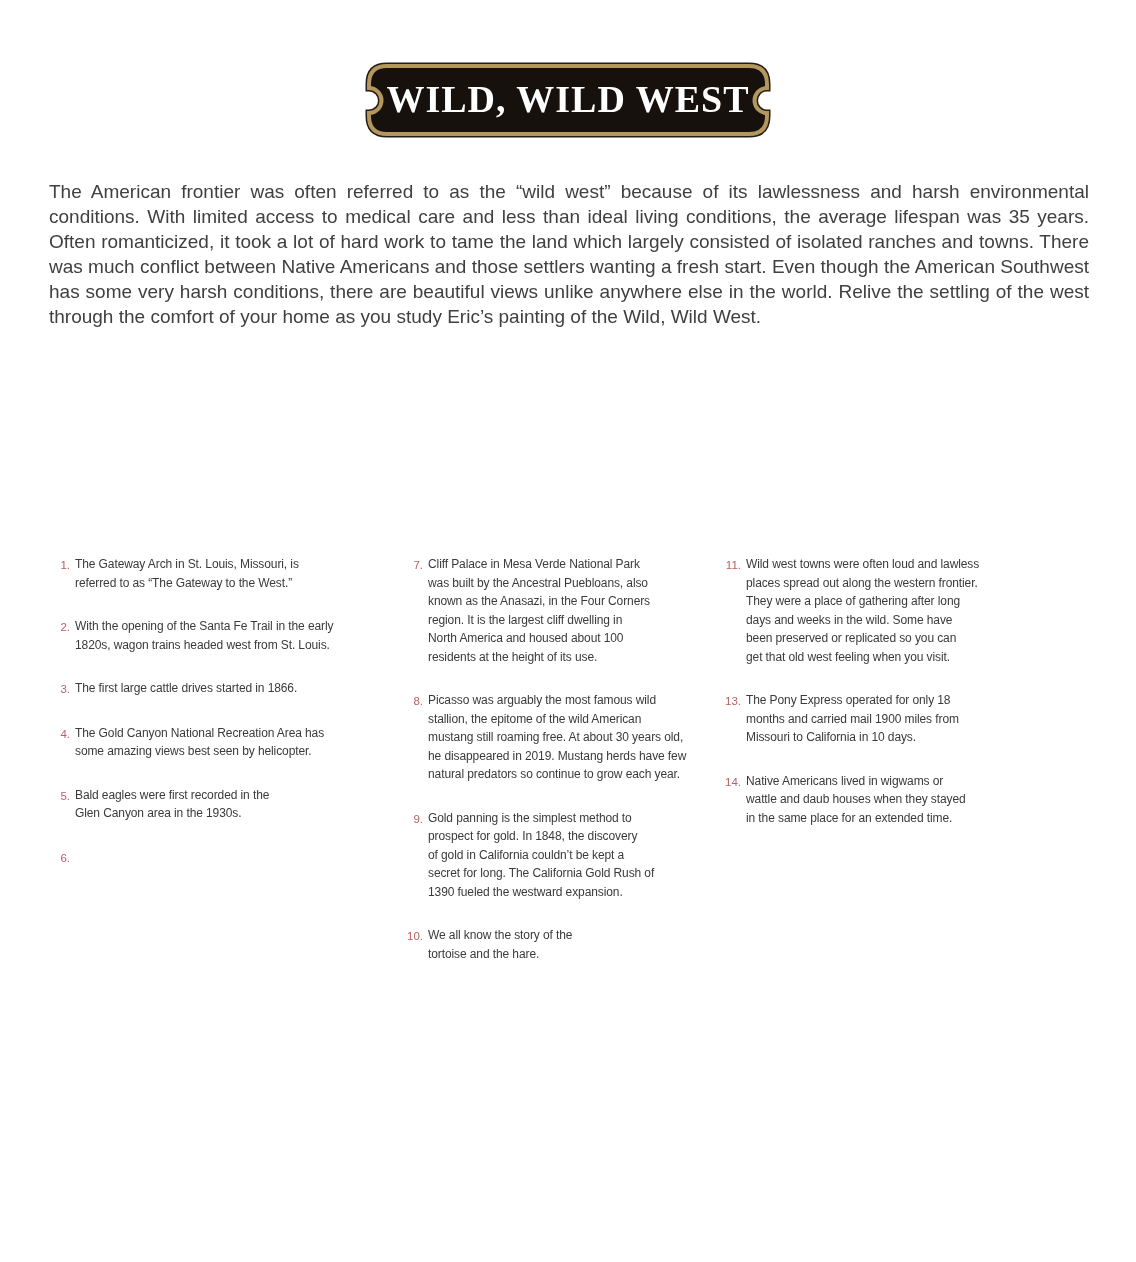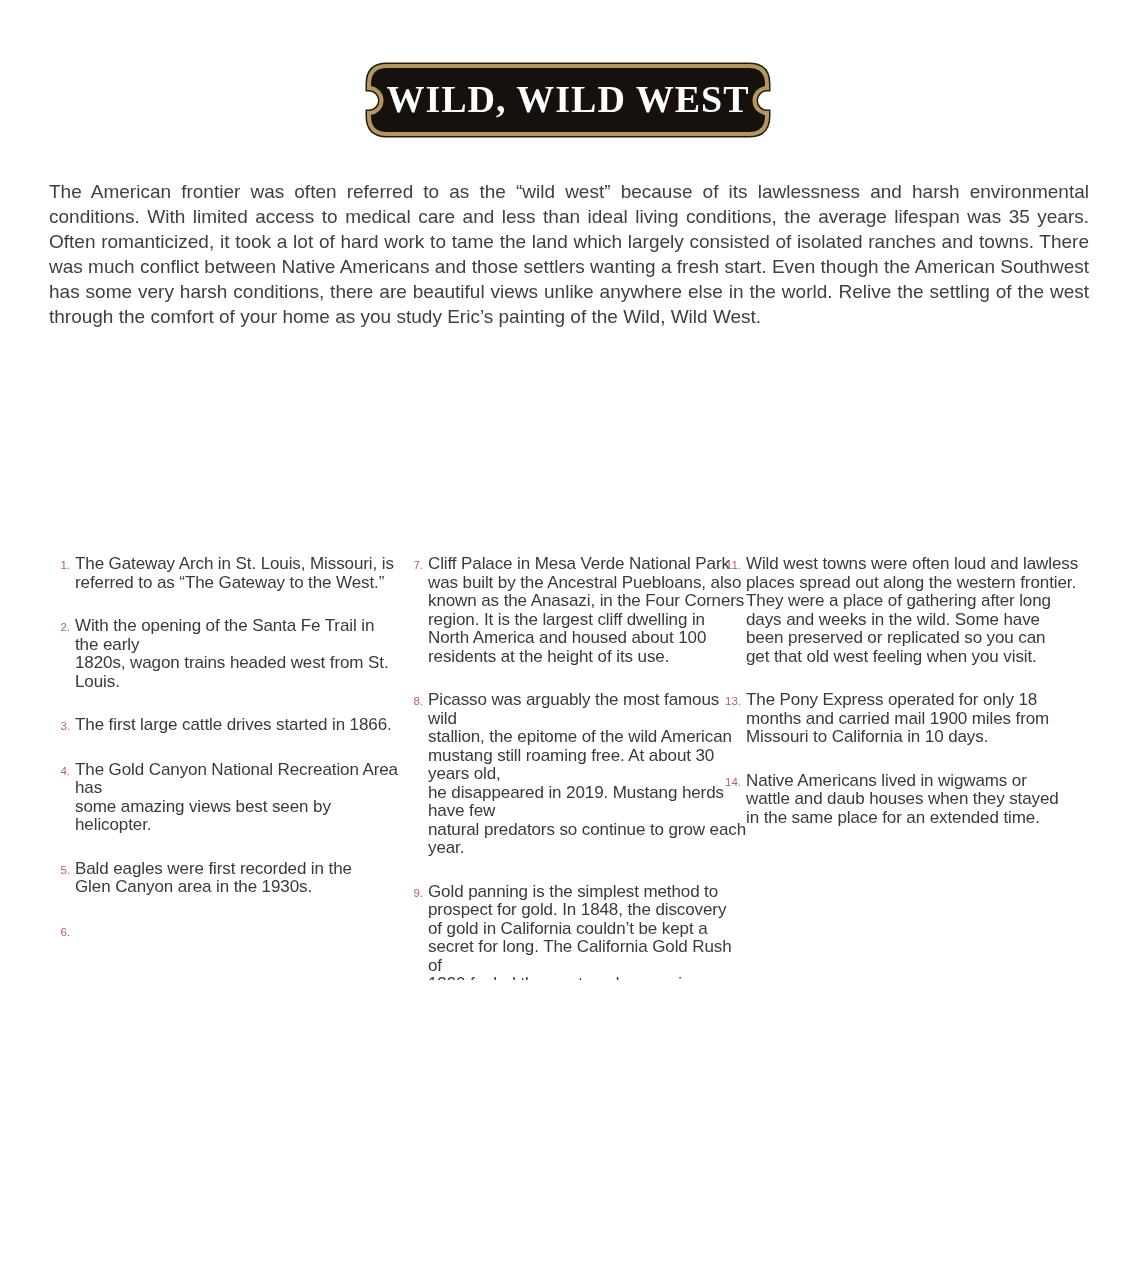--- a/index.html
+++ b/index.html
@@ -59,21 +59,21 @@
     flex: 0 0 21px;
     text-align: right;
     margin-right: 5px;
     font-size: 11.5px;
     line-height: 18.5px;
     padding-top: 1px;
     color: var(--num-color, #b96062);
   }
   .fact-text {
     white-space: pre-line;
-    font-size: 17px;
+    font-size: 12px;
     line-height: 18.5px;
     letter-spacing: -0.1px;
     color: var(--fact-color, #3a3a3a);
   }
 </style>
 </head>
 <body>
 
 <div class="page">
 

